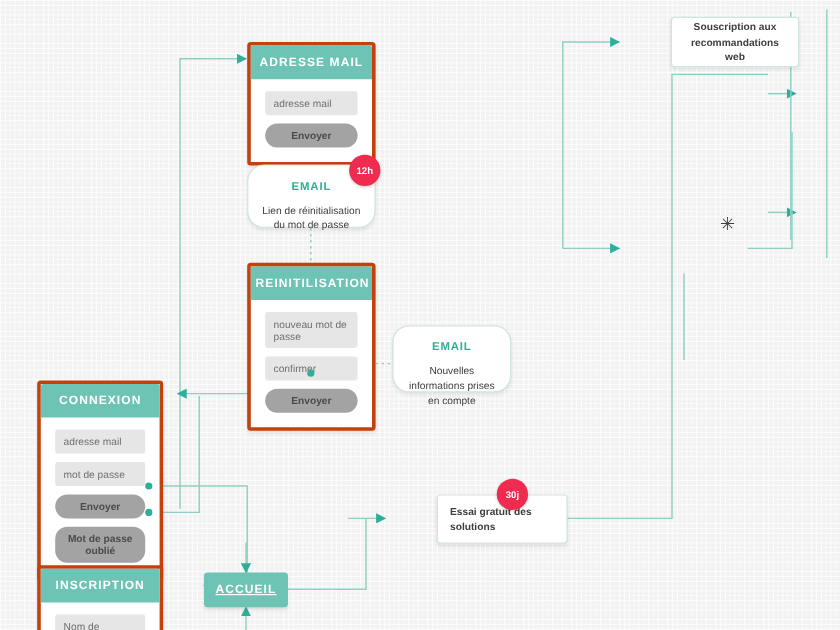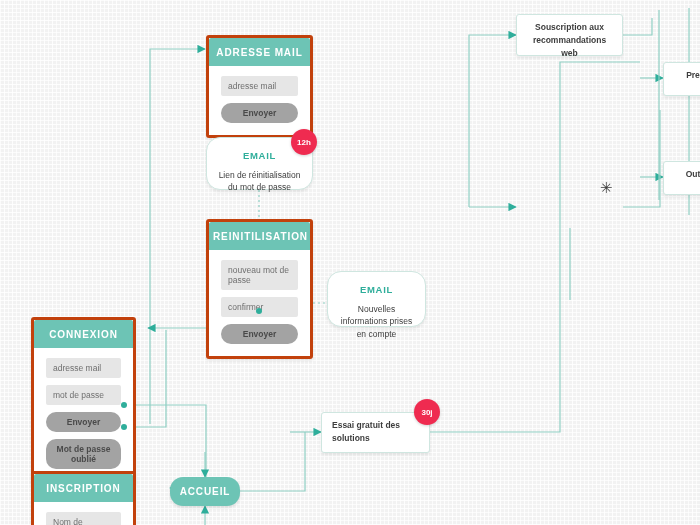--- a/index.html
+++ b/index.html
@@ -23,22 +23,22 @@
     box-sizing:border-box;
   }
   .card-head{
     background:#6dc4b5;color:#ffffff;text-align:center;
     font-size:10px;font-weight:bold;letter-spacing:.9px;
     padding:9px 4px 8px;border-radius:2px 2px 0 0;
   }
   .card-head-only{
     position:absolute;background:#6dc4b5;color:#fff;text-align:right;
     font-size:10px;font-weight:bold;letter-spacing:.9px;
-    border-radius:13px;box-shadow:0 2px 3px rgba(0,0,0,.10);
-    display:flex;align-items:center;justify-content:center;box-sizing:border-box;
+    border-radius:3px;box-shadow:0 2px 3px rgba(0,0,0,.10);
+    display:flex;align-items:center;justify-content:center;box-sizing:border-box;text-decoration:underline;
   }
   .card-body{padding:10px 12px 12px;}
   .field{
     background:#e6e6e6;color:#6f6f6f;font-size:8.5px;
     padding:5px 7px;border-radius:2px;margin-bottom:7px;
   }
   .btn{
     background:#a3a3a3;color:#4a4a4a;font-size:8.5px;font-weight:bold;
     text-align:center;padding:5px 7px;border-radius:10px;margin-bottom:7px;
     position:relative;
@@ -49,22 +49,22 @@
     position:absolute;background:#fff;border:1px solid #cfe6e0;border-radius:14px;
     box-shadow:0 2px 3px rgba(0,0,0,.07);box-sizing:border-box;
     padding:12px 10px;text-align:center;
   }
   .note-title{color:#2fae9b;font-size:9.5px;font-weight:bold;letter-spacing:.7px;margin-bottom:8px;}
   .note-text{color:#3d3d3d;font-size:8.5px;line-height:1.45;}
 
   .plain{
     position:absolute;background:#fff;border:1px solid #cfe6e0;border-radius:3px;
     box-shadow:0 2px 3px rgba(0,0,0,.07);box-sizing:border-box;
-    display:flex;justify-content:center;text-align:center;
-    color:#3d3d3d;font-size:8.5px;font-weight:bold;line-height:1.5;padding:6px 10px;
+    display:flex;align-items:center;justify-content:center;text-align:center;
+    color:#3d3d3d;font-size:8.5px;font-weight:bold;line-height:1.5;padding:6px 10px;margin-left:43px;
   }
   .plain.left{justify-content:flex-start;text-align:left;}
 
   .badge{
     position:absolute;width:26px;height:26px;border-radius:50%;
     background:#ef2b50;color:#fff;font-size:8px;font-weight:bold;
     display:flex;align-items:center;justify-content:center;
     box-shadow:0 1px 3px rgba(0,0,0,.18);z-index:6;
   }
   .dot{

